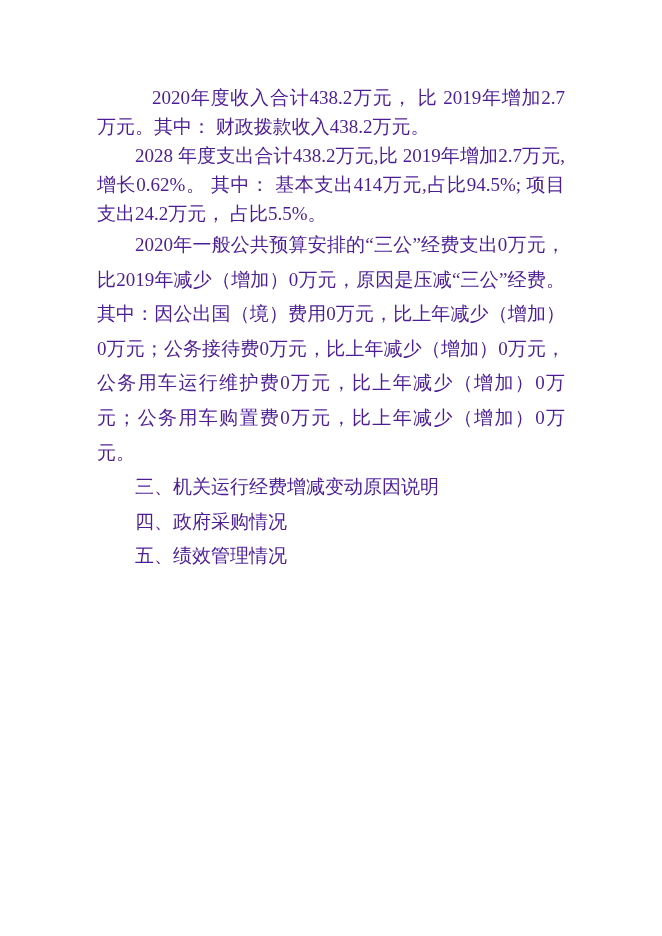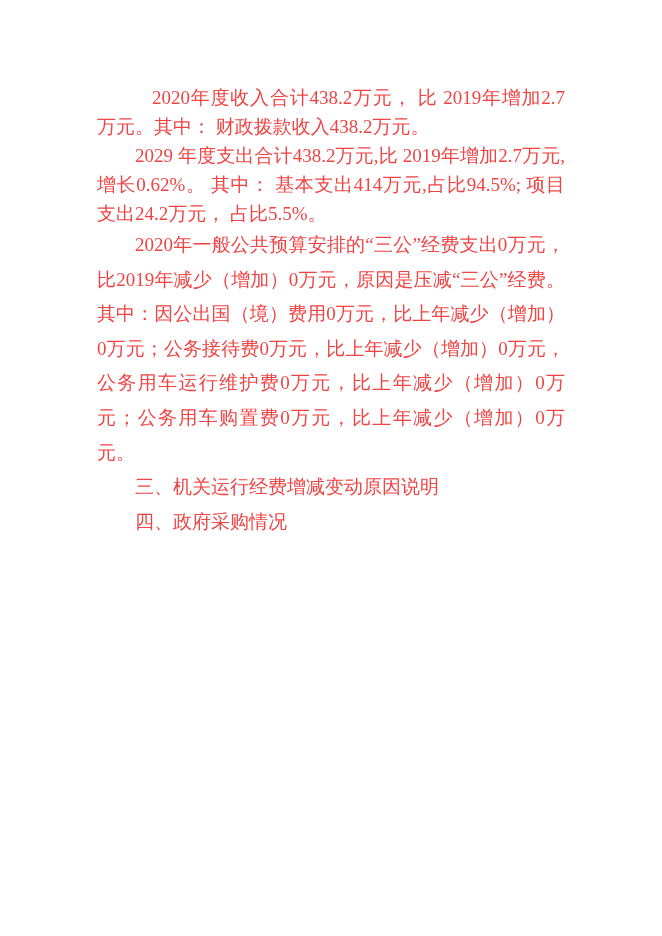--- a/index.html
+++ b/index.html
@@ -8,21 +8,21 @@
     background: #ffffff;
   }
   .page {
     position: relative;
     width: 662px;
     height: 936px;
     background: #ffffff;
     box-sizing: border-box;
     padding: 83px 97px 0 97px;
     overflow: hidden;
-    color: #ef4444;
+    color: #4c1d95;
     font-family: "Liberation Serif", "DejaVu Serif", serif;
     font-size: 19px;
   }
   .block { margin: 0; }
   .block.tight { line-height: 29px; }
   .block.loose { line-height: 34.6px; }
   .para {
     margin: 0;
     text-align: justify;
     word-break: break-all;
@@ -31,22 +31,23 @@
   .indent-wide { text-indent: 55px; }
   .bold { font-weight: bold; }
 </style>
 </head>
 <body>
 
 <div class="page">
 
   <div class="block tight">
     <p class="para indent-wide">2020年度收入合计438.2万元， 比 2019年增加2.7万元。其中： 财政拨款收入438.2万元。</p>
-    <p class="para indent">2029 年度支出合计438.2万元,比 2019年增加2.7万元,增长0.62%。 其中： 基本支出414万元,占比94.5%; 项目支出24.2万元， 占比5.5%。</p>
+    <p class="para indent">2028 年度支出合计438.2万元,比 2019年增加2.7万元,增长0.62%。 其中： 基本支出414万元,占比94.5%; 项目支出24.2万元， 占比5.5%。</p>
   </div>
 
   <div class="block loose">
     <p class="para indent">2020年一般公共预算安排的“三公”经费支出0万元，比2019年减少（增加）0万元，原因是压减“三公”经费。其中：因公出国（境）费用0万元，比上年减少（增加）0万元；公务接待费0万元，比上年减少（增加）0万元，公务用车运行维护费0万元，比上年减少（增加）0万元；公务用车购置费0万元，比上年减少（增加）0万元。</p>
     <p class="para indent">三、机关运行经费增减变动原因说明</p>
     <p class="para indent">四、政府采购情况</p>
+    <p class="para indent">五、绩效管理情况</p>
   </div>
 
 </div>
 
 </body></html>

